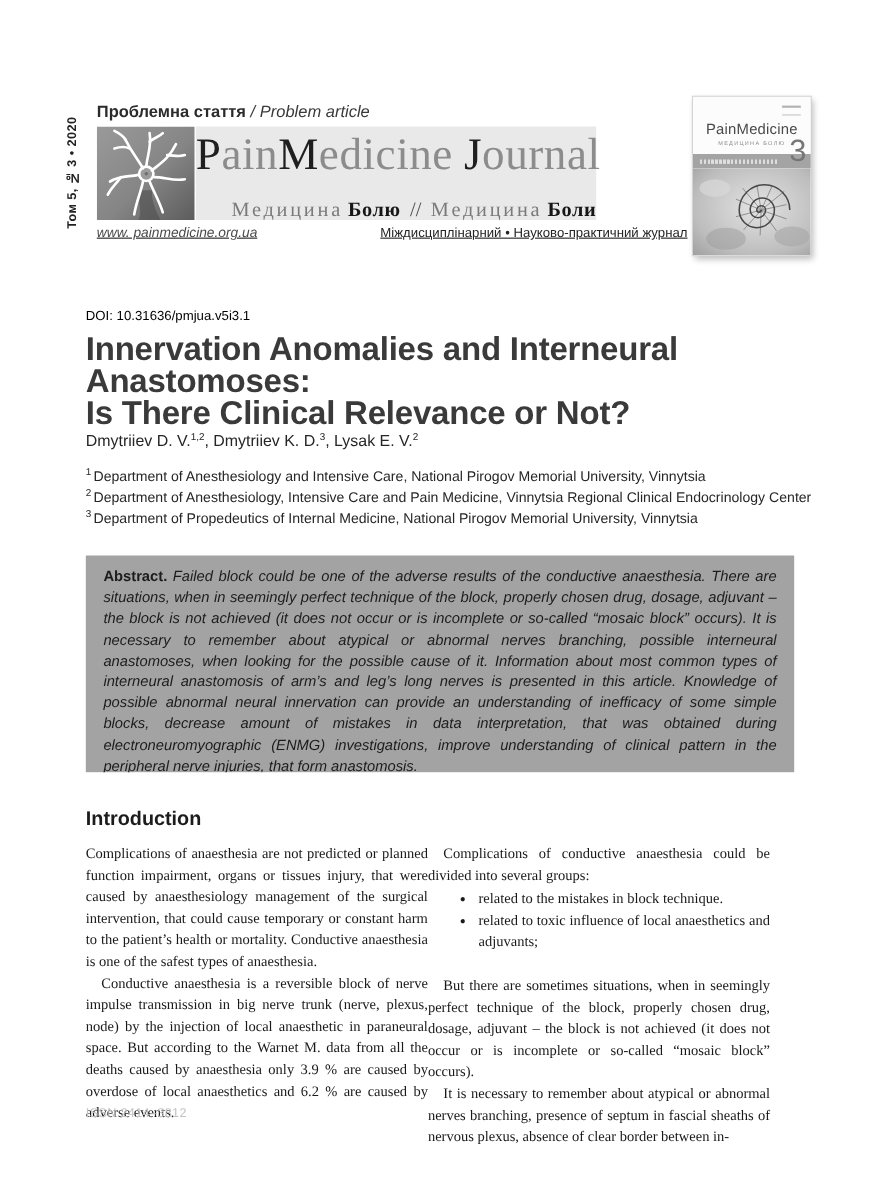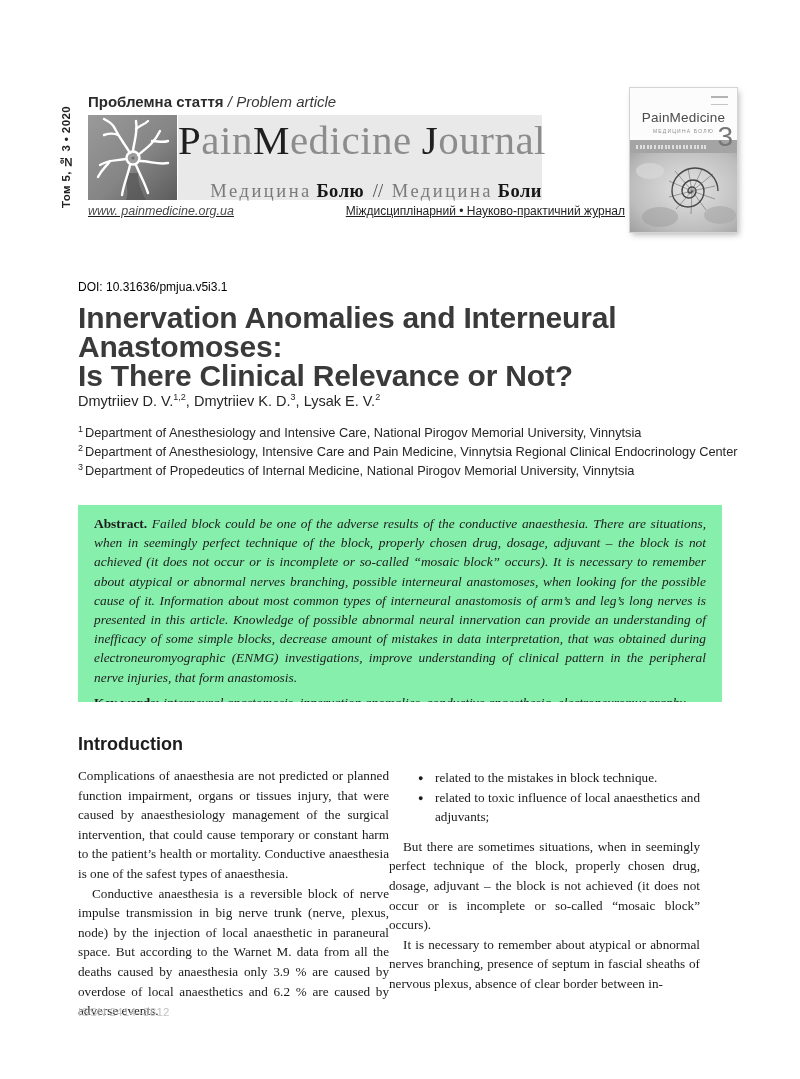--- a/index.html
+++ b/index.html
@@ -53,36 +53,36 @@
   
   .doi{position:absolute;left:78px;top:280px;font-size:12px;color:#000000;}
   .title{position:absolute;left:78px;top:303px;width:630px;font-size:30px;line-height:29px;
          font-weight:bold;color:#3a3a3a;letter-spacing:-.2px;}
   .authors{position:absolute;left:78px;top:392px;font-size:14.5px;color:#262626;}
   .authors sup,.affils sup{font-size:9px;}
   .affils{position:absolute;left:78px;top:422px;font-size:12.8px;line-height:15.5px;color:#262626;}
   .affils .t{margin-left:2px;margin-top:26px;}
 
   
-  .abstract{position:absolute;left:78px;top:505px;width:644px;height:197px;background:#86efac;
-            box-sizing:border-box;padding:9px 16px 8px 16px;font-family:Liberation Serif, serif;overflow:hidden;}
+  .abstract{position:absolute;left:78px;top:505px;width:644px;height:197px;background:#a3a3a3;
+            box-sizing:border-box;padding:9px 16px 8px 16px;font-family:Liberation Sans, sans-serif;overflow:hidden;}
   .abstract .text{font-style:italic;font-size:13.4px;line-height:19.2px;text-align:justify;color:#1c1c1c;}
   .abstract .label{font-style:normal;font-weight:bold;}
   .keywords{margin-top:6px;font-size:13.4px;line-height:19px;color:#1c1c1c;}
   .keywords .label{font-weight:bold;}
   .keywords .vals{font-style:italic;}
 
   
   .section-h{position:absolute;left:78px;top:734px;font-size:18px;font-weight:bold;color:#1c1c1c;}
   .cols{position:absolute;left:78px;top:766px;width:644px;display:flex;}
   .col{width:311px;font-family:"Liberation Serif",serif;font-size:13.2px;line-height:19.6px;
        text-align:justify;color:#191919;}
   .col p{margin:0;}
   .col p.ind{text-indent:14px;}
-  .col p.gap{margin-top:10px;}
+  .col p.gap{margin-top:20px;}
   ul.blist{margin:2px 0 2px 0;padding:0 0 0 46px;list-style:none;}
   ul.blist li{position:relative;text-align:justify;}
   ul.blist li::before{content:"●";position:absolute;left:-17px;top:1px;font-size:9px;color:#1b1b1b;}
 
   
   .issn{position:absolute;left:78px;top:1006px;font-size:11.5px;color:#c2c2c2;letter-spacing:.3px;}
 </style>
 </head>
 <body>
 
@@ -213,20 +213,21 @@
   </div>
 
   <div class="section-h">Introduction</div>
 
   <div class="cols">
     <div class="col">
       <p>Complications of anaesthesia are not predicted or planned function impairment, organs or tissues injury, that were caused by anaesthesiology management of the surgical intervention, that could cause temporary or constant harm to the patient’s health or mortality. Conductive anaesthesia is one of the safest types of anaesthesia.</p>
       <p class="ind">Conductive anaesthesia is a reversible block of nerve impulse transmission in big nerve trunk (nerve, plexus, node) by the injection of local anaesthetic in paraneural space. But according to the Warnet M. data from all the deaths caused by anaesthesia only 3.9 % are caused by overdose of local anaesthetics and 6.2 % are caused by adverse events.</p>
     </div>
     <div class="col">
+      <p class="ind">Complications of conductive anaesthesia could be divided into several groups:</p>
       <ul class="blist">
         <li>related to the mistakes in block technique.</li>
         <li>related to toxic influence of local anaesthetics and adjuvants;</li>
       </ul>
       <p class="ind gap">But there are sometimes situations, when in seemingly perfect technique of the block, properly chosen drug, dosage, adjuvant – the block is not achieved (it does not occur or is incomplete or so-called “mosaic block” occurs).</p>
       <p class="ind">It is necessary to remember about atypical or abnormal nerves branching, presence of septum in fascial sheaths of nervous plexus, absence of clear border between in-</p>
     </div>
   </div>
 
   <div class="issn">ISSN 2414–3812</div>

